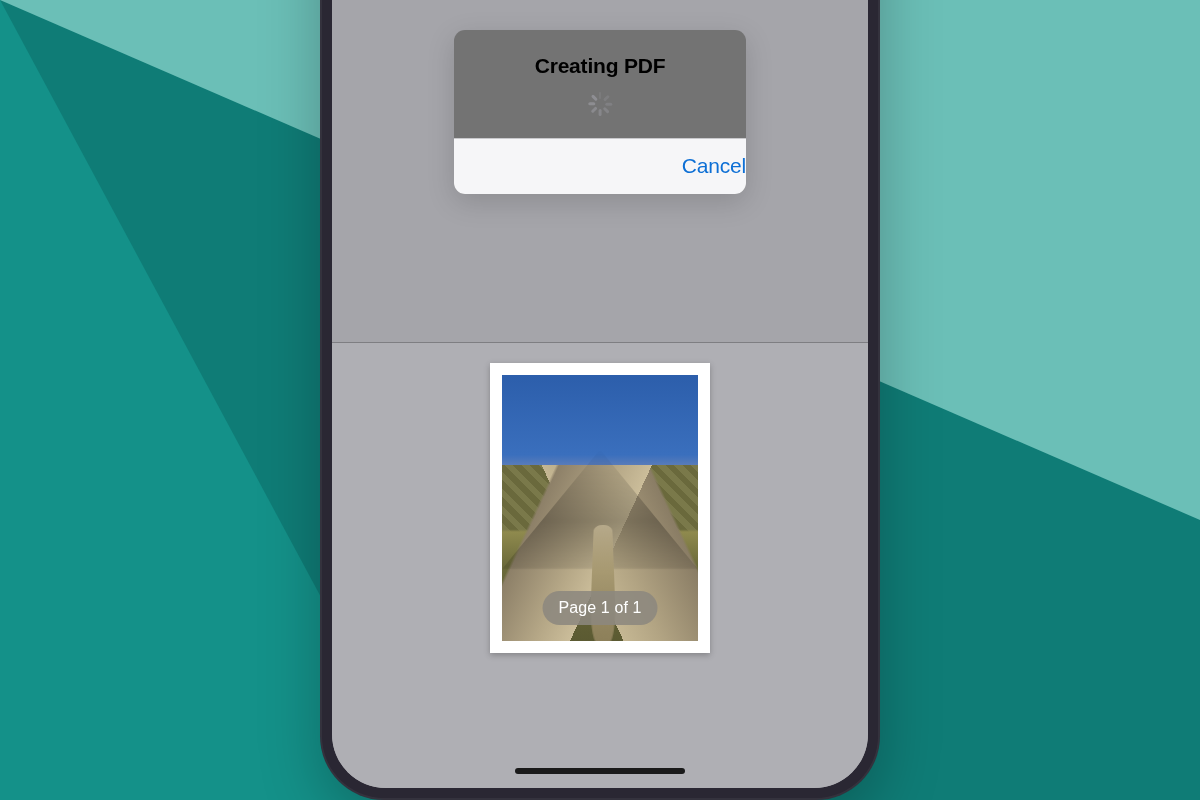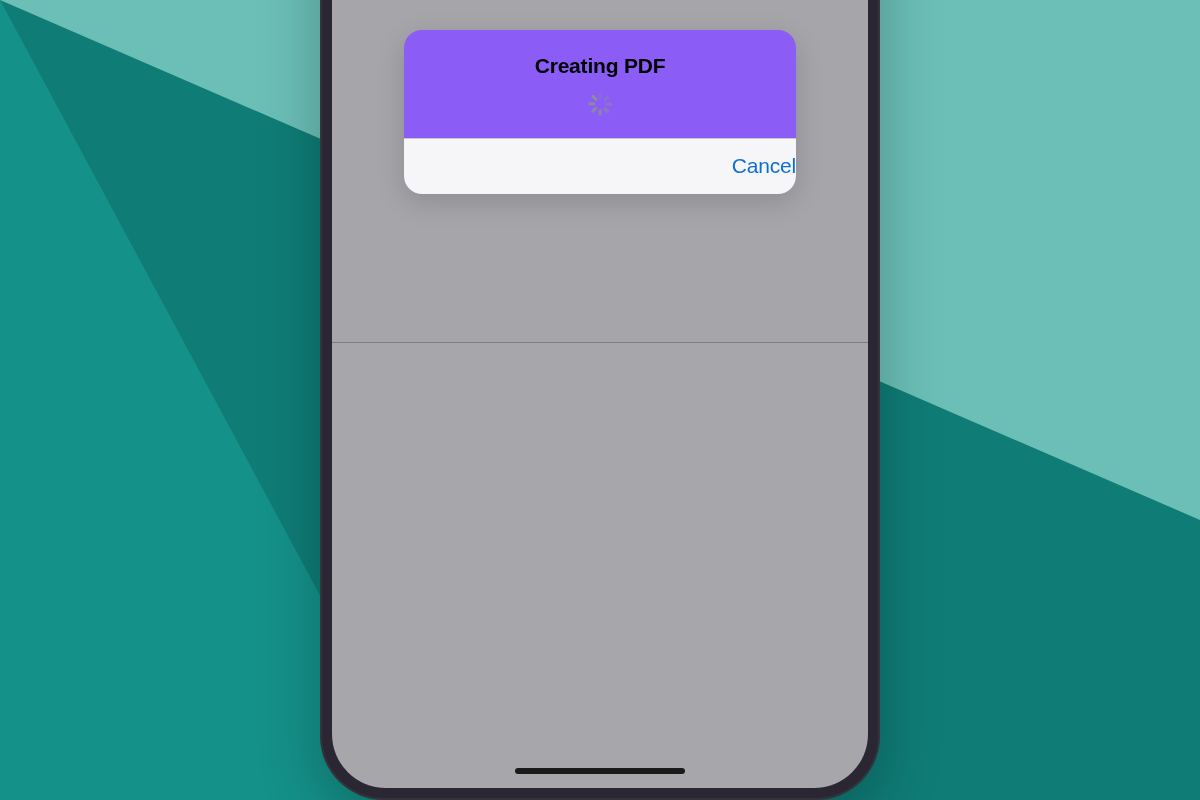--- a/index.html
+++ b/index.html
@@ -73,23 +73,23 @@
       display: flex;
       justify-content: center;
       padding-top: 20px;
     }
 
     
     .alert {
       position: absolute;
       top: 218px;
       left: 50%; transform: translateX(-50%);
-      width: 392px;
-      background: #8b5cf6;
-      border-radius: 18px;
+      width: 292px;
+      background: #737373;
+      border-radius: 11px;
       overflow: hidden;
       box-shadow: 0 8px 28px rgba(0,0,0,.15);
     }
     .alert-body {
       padding: 24px 20px 22px;
       text-align: center;
     }
     .alert-title {
       font-size: 21px;
       font-weight: 600;
@@ -195,20 +195,28 @@
   <div class="tri-left"></div>
   <div class="tri-top"></div>
 </div>
 
 <div class="phone">
   <div class="bezel">
 
     <div class="upper"></div>
     <div class="divider"></div>
 
+    <div class="lower">
+      <div class="thumb-wrap">
+        <div class="page">
+          <div class="photo"></div>
+        </div>
+        <div class="page-badge">Page 1 of 1</div>
+      </div>
+    </div>
 
     <div class="alert">
       <div class="alert-body">
         <div class="alert-title">Creating PDF</div>
         <span class="spinner">
           <span></span>
             <span></span>
             <span></span>
             <span></span>
             <span></span>

